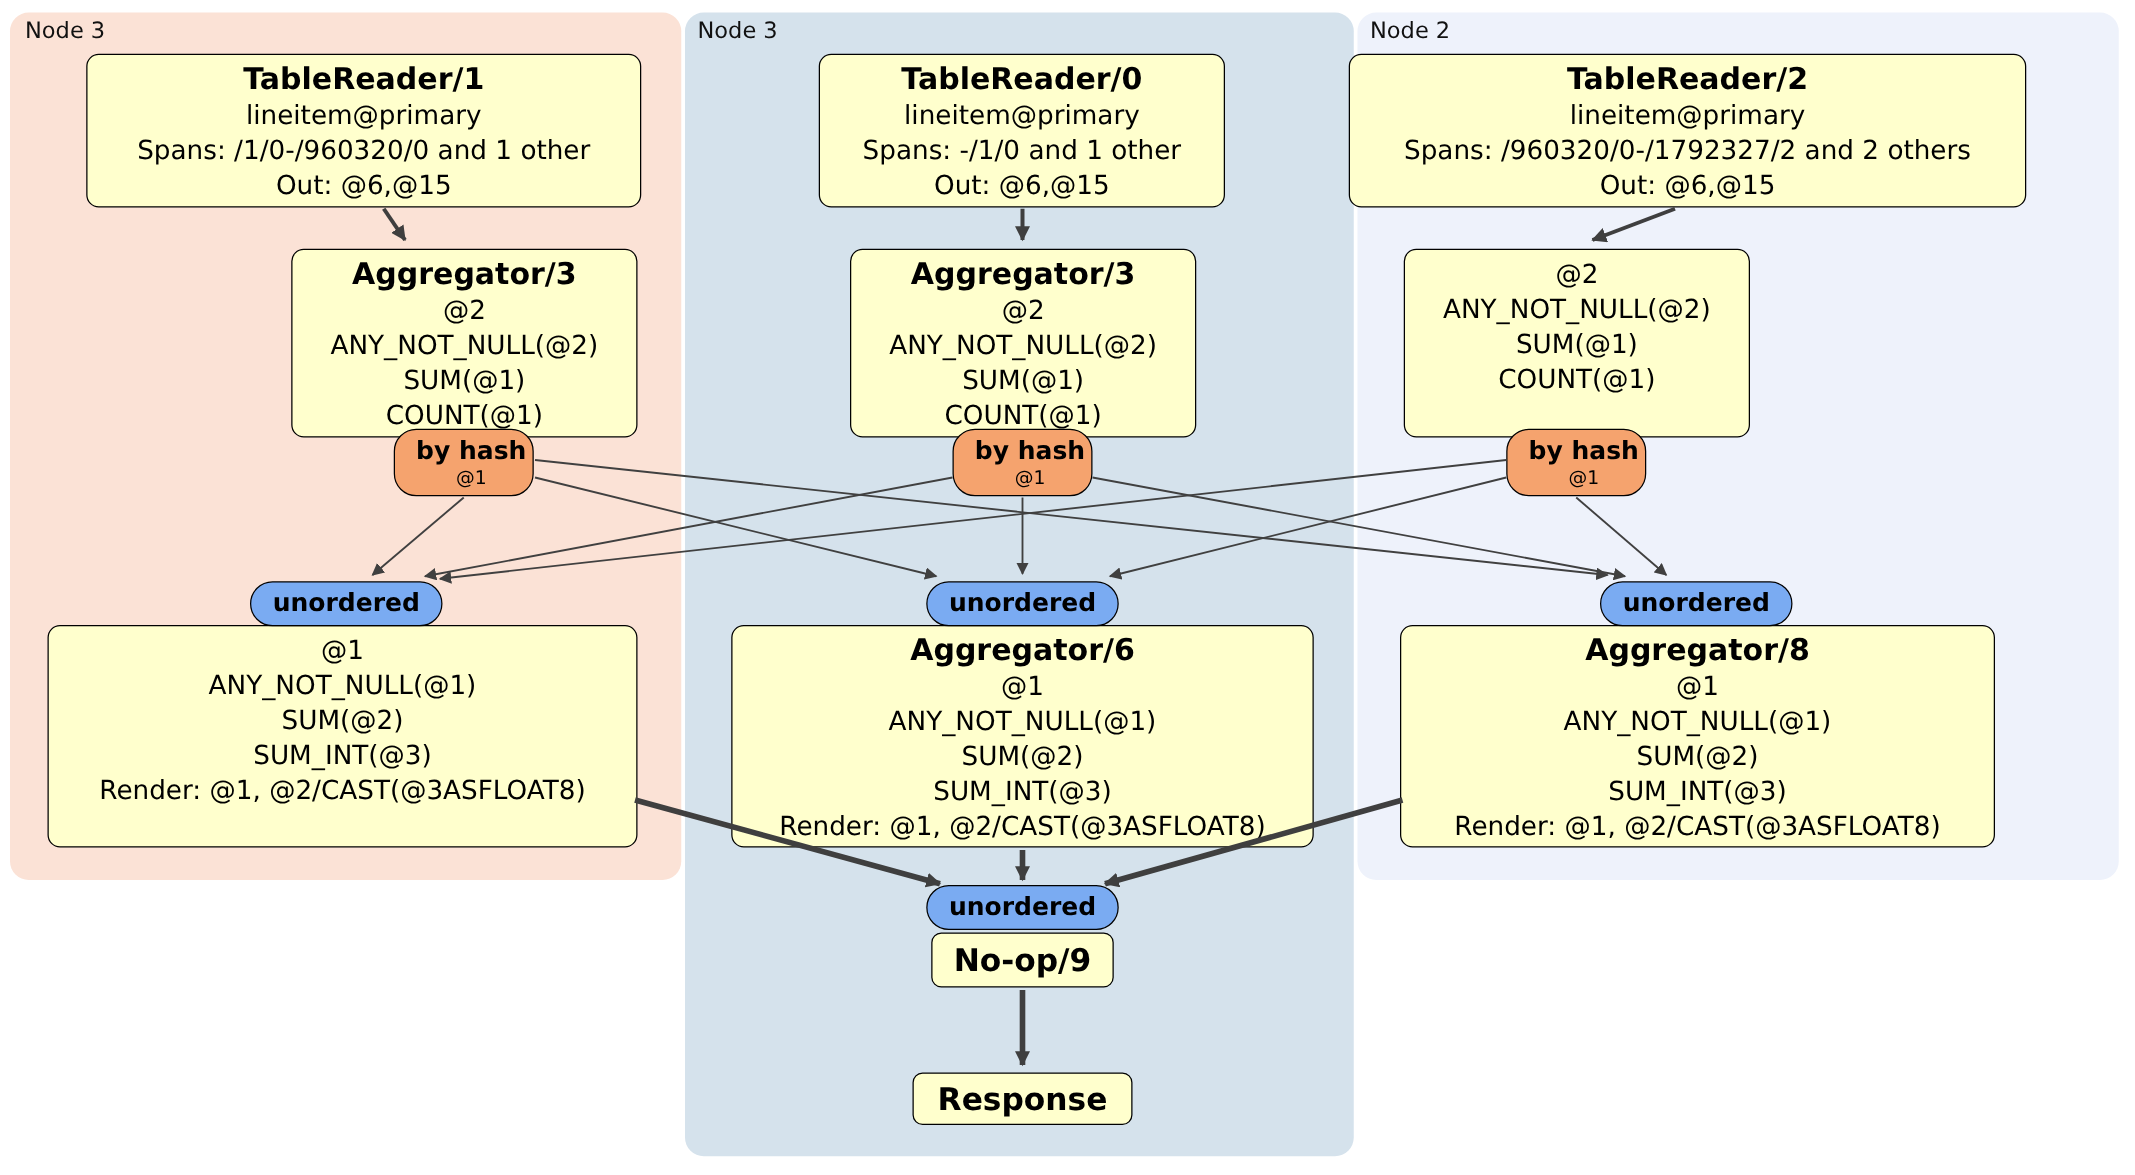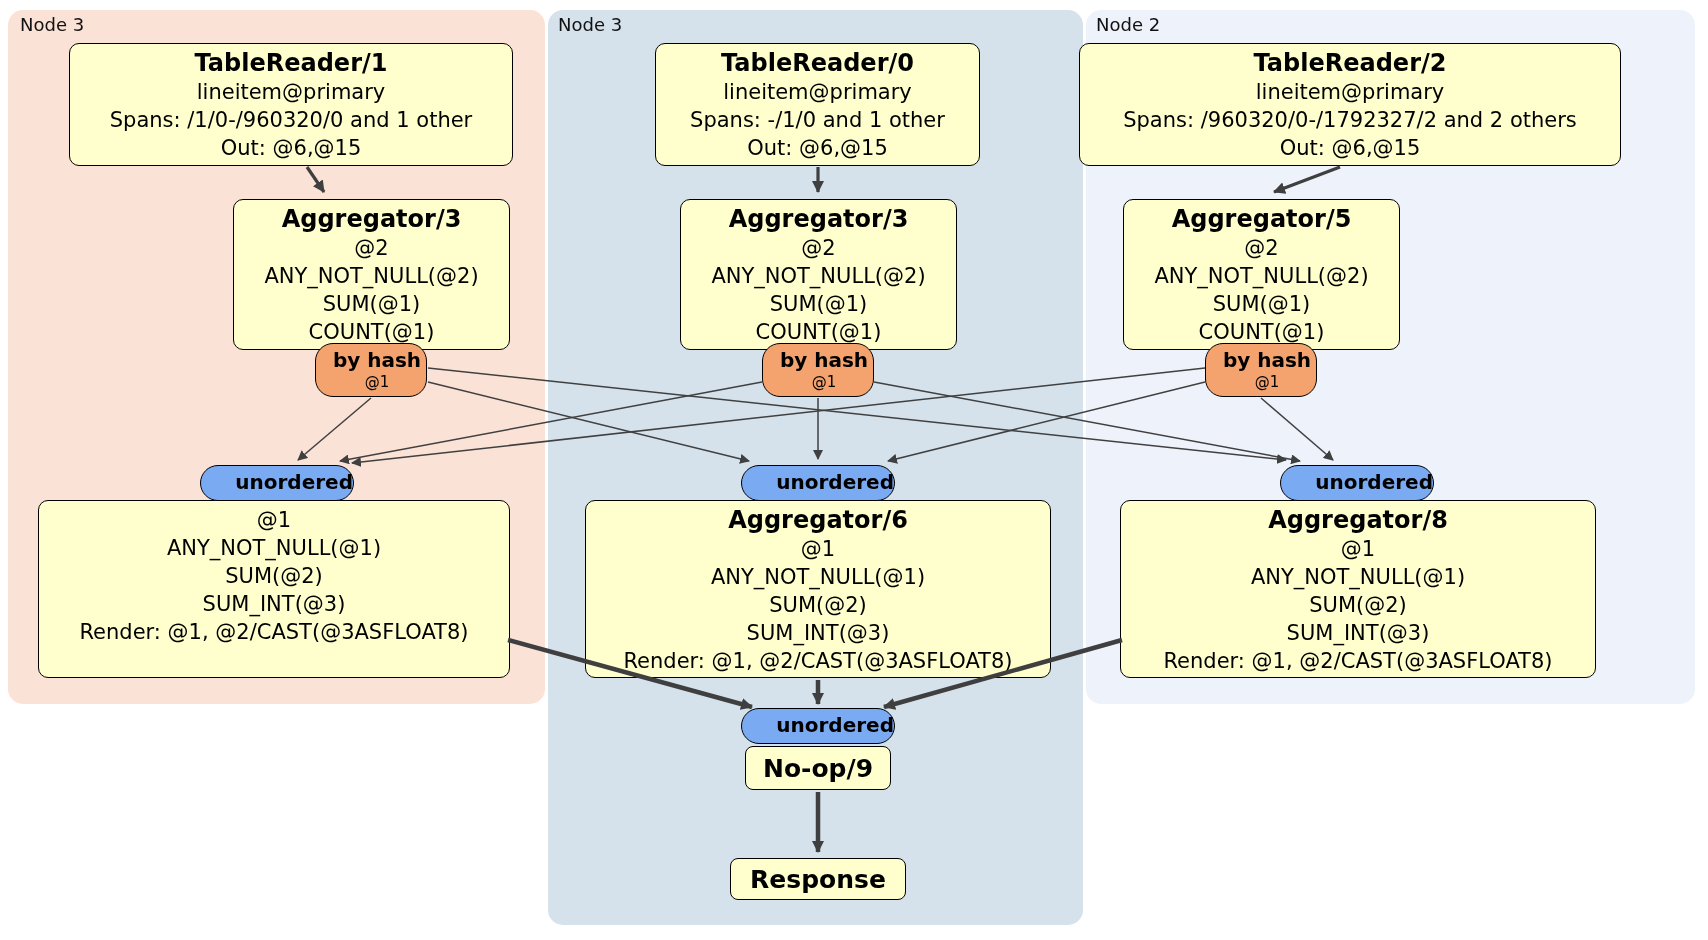--- a/index.html
+++ b/index.html
@@ -16,21 +16,21 @@
          text-align:center; padding-top:5px; z-index:3; }
   .btitle { font-size:24px; font-weight:bold; line-height:29px; color:#000; }
   .bline  { font-size:21px; line-height:28px; color:#000; white-space:nowrap; }
 
   .router { position:absolute; width:112px; height:54px; background:#f5a36e; border:1.5px solid #000;
             border-radius:18px; text-align:center; z-index:4; padding-top:3px;padding-left:12px; }
   .rlabel { font-size:20px; font-weight:bold; line-height:26px; color:#000; }
   .rdetail{ font-size:15px; line-height:18px; color:#000; }
 
   .sync { position:absolute; width:154px; height:36px; background:#7aabf2; border:1.5px solid #000;
-          border-radius:18px; text-align:right; z-index:4;
+          border-radius:18px; text-align:center; z-index:4;
           font-size:20px; font-weight:bold; line-height:33px; color:#000; }
 
   .term { position:absolute; background:#ffffcd; border:1.5px solid #000; border-radius:8px;
           text-align:center; z-index:3; font-size:25px; font-weight:bold; color:#000;
           display:flex; align-items:center; justify-content:center; }
 
   svg.edges { position:absolute; left:0; top:0; z-index:5; pointer-events:none; }
 </style>
 </head>
 <body>
@@ -98,21 +98,20 @@
     <div class="bline">Render: @1, @2/CAST(@3ASFLOAT8)</div>
   </div>
 
   <div class="box" style="left:1079px;top:43px;width:542px;height:123px">
     <div class="btitle">TableReader/2</div>
     <div class="bline">lineitem@primary</div>
     <div class="bline">Spans: /960320/0-/1792327/2 and 2 others</div>
     <div class="bline">Out: @6,@15</div>
   </div>
   <div class="box" style="left:1123px;top:199px;width:277px;height:151px">
-    <div class="btitle">Aggregator/5</div>
     <div class="bline">@2</div>
     <div class="bline">ANY_NOT_NULL(@2)</div>
     <div class="bline">SUM(@1)</div>
     <div class="bline">COUNT(@1)</div>
   </div>
   <div class="router" style="left:1205px;top:343px">
     <div class="rlabel">by hash</div>
     <div class="rdetail">@1</div>
   </div>
   <div class="sync" style="left:1280px;top:465px">unordered</div>

